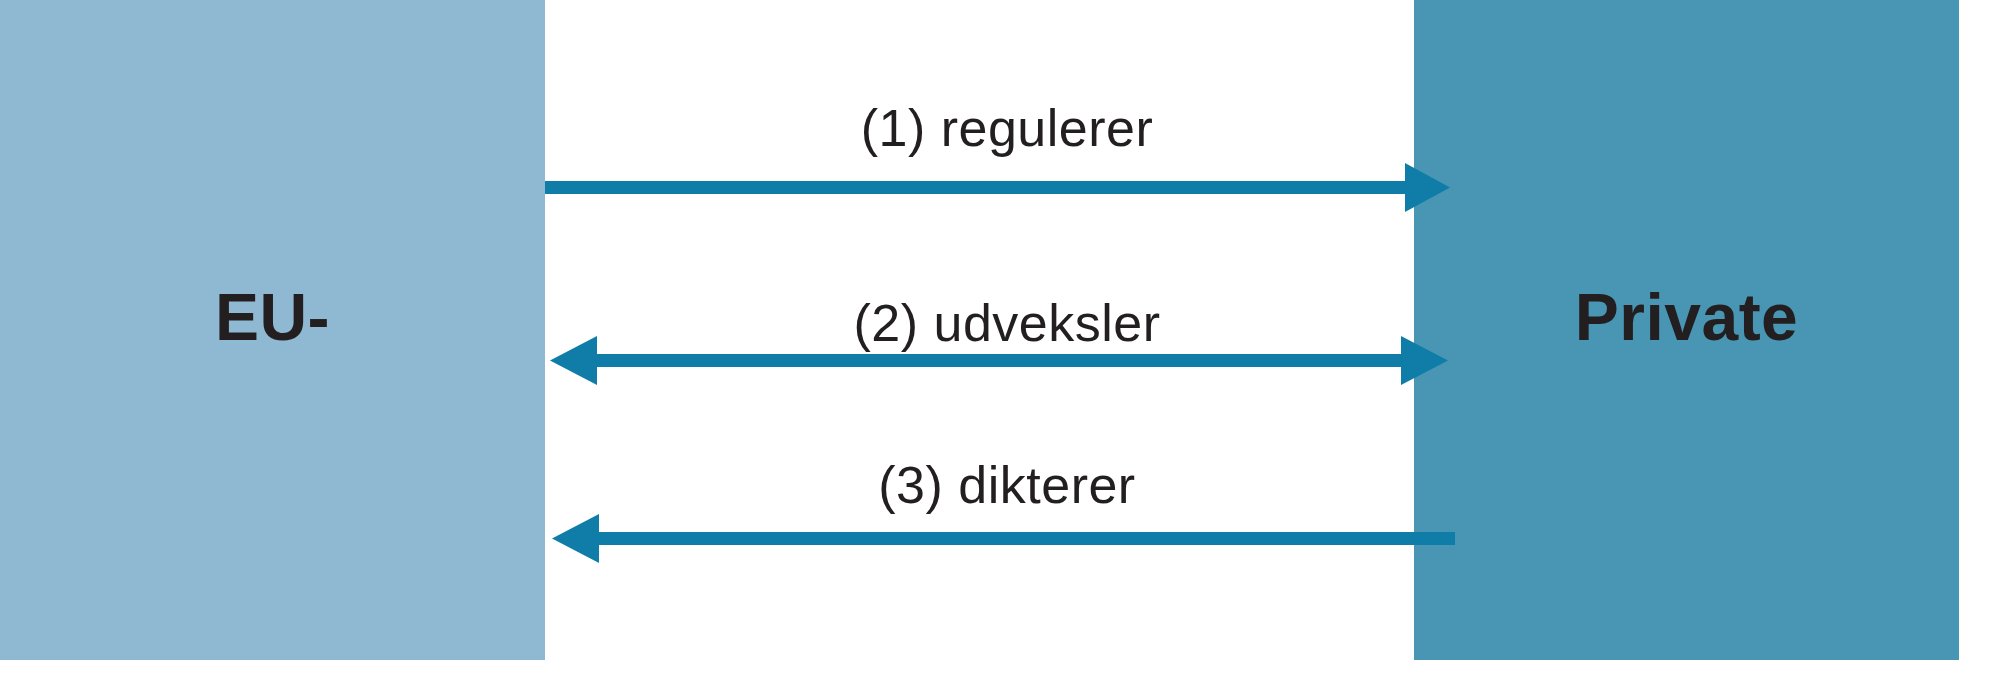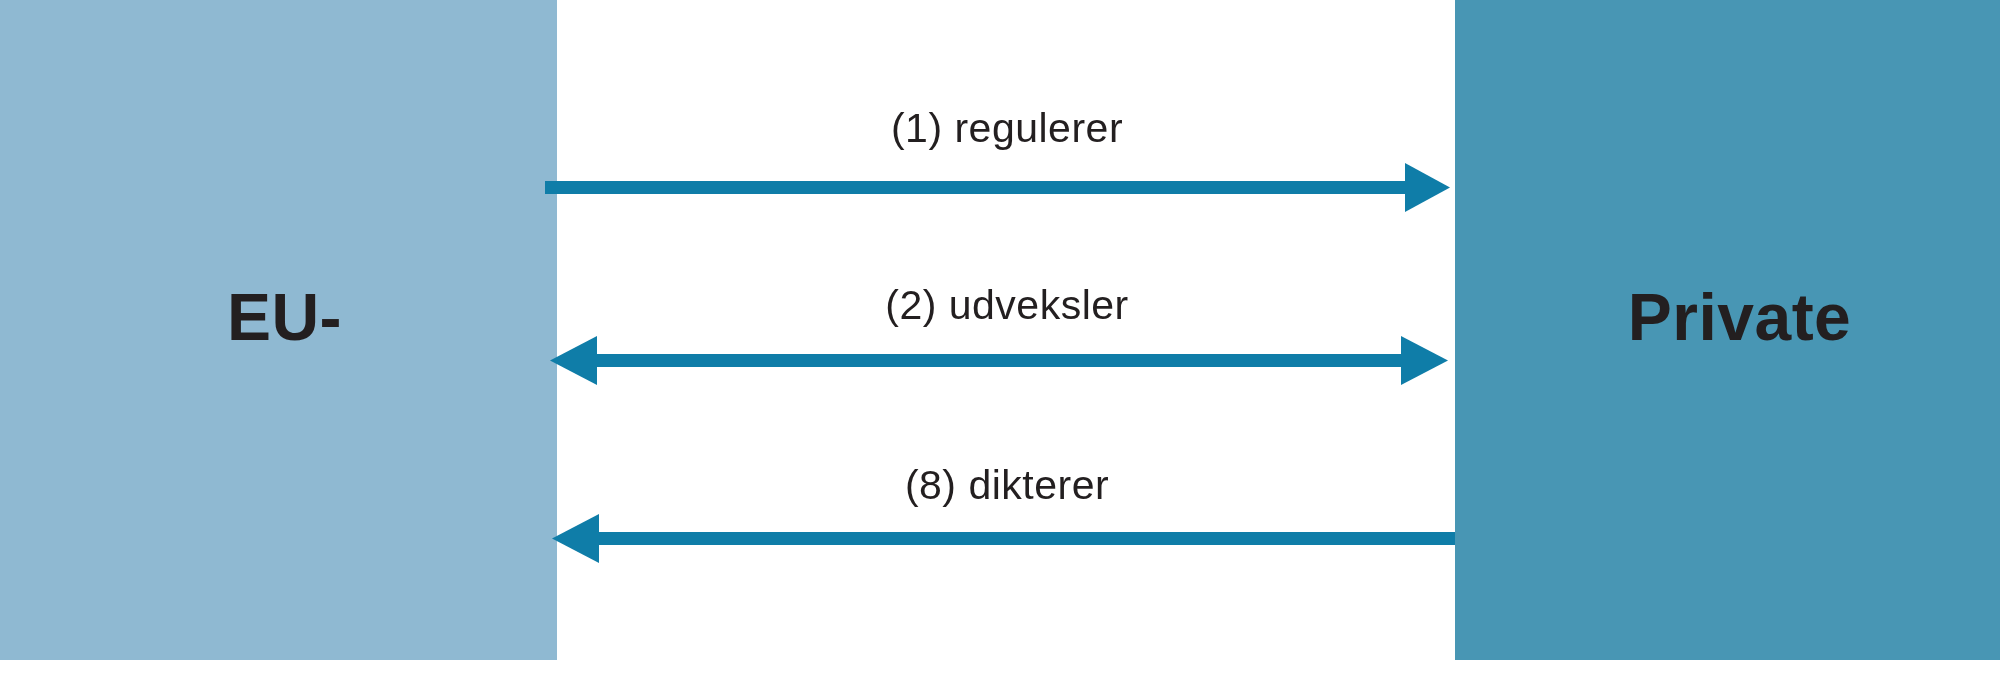--- a/index.html
+++ b/index.html
@@ -18,24 +18,23 @@
   }
   .box {
     position: absolute;
     top: 0;
     width: 545px;
     height: 660px;
     display: flex;
     align-items: center;
     justify-content: center;
     text-align: right;
-    padding-left: 12px;
   }
   .box-left  { left: 0;      background: var(--left-box, #8FB9D2); }
-  .box-right { left: 1455px; background: var(--right-box, #4896B4); }
+  .box-right { left: 1414px; background: var(--right-box, #4896B4); }
   .box-label {
     font-size: 66px;
     font-weight: bold;
     line-height: 78px;
     letter-spacing: 0.5px;
     color: var(--text, #231F20);
     padding-bottom: 26px;
   }
   svg.arrows {
     position: absolute;
@@ -43,27 +42,27 @@
     top: 0;
     width: 2000px;
     height: 700px;
     color: var(--arrow, #0F7DA8);
   }
   .relation-label {
     position: absolute;
     left: 545px;
     width: 924px;
     text-align: center;
-    font-size: 41px;
+    font-size: 52px;
     line-height: 48px;
     color: var(--text, #231F20);
     letter-spacing: 0.5px;
   }
   .rl1 { top: 104px; }
-  .rl2 { top: 281px; }
+  .rl2 { top: 299px; }
   .rl3 { top: 461px; }
 </style>
 </head>
 <body>
 
 <div class="diagram">
 
   <div class="box box-left">
     <div class="box-label">
       <span>EU-</span><br>
@@ -92,15 +91,15 @@
     <g>
       <rect x="597" y="532" width="858" height="13" fill="currentColor"></rect>
       <polygon points="552,538.5 599,514 599,563" fill="currentColor"></polygon>
     </g>
   </svg>
 
   <div class="relation-label rl1">(1) regulerer</div>
 
   <div class="relation-label rl2">(2) udveksler</div>
 
-  <div class="relation-label rl3">(8) dikterer</div>
+  <div class="relation-label rl3">(3) dikterer</div>
 
 </div>
 
 </body></html>

